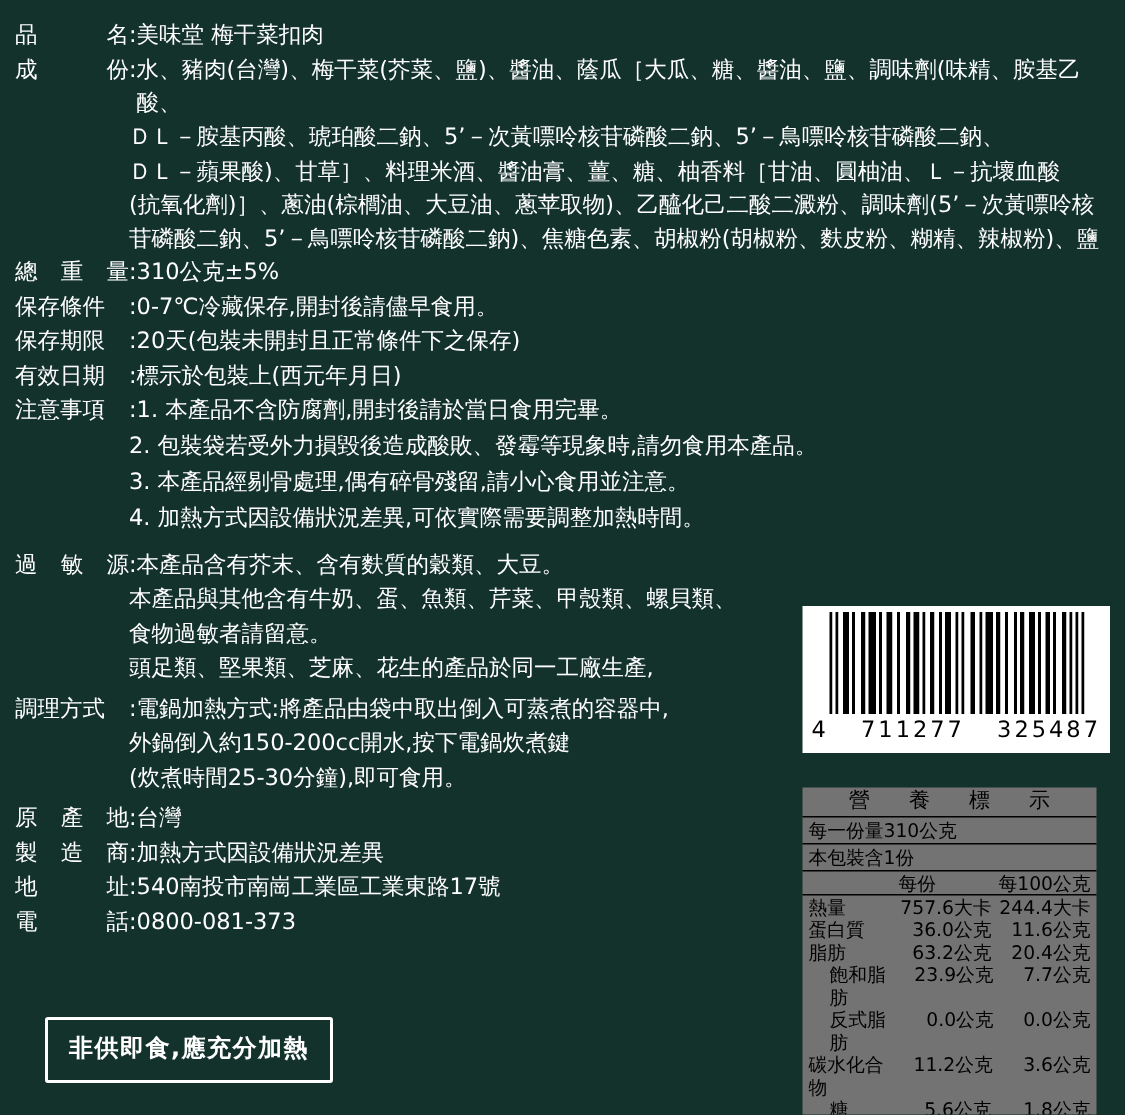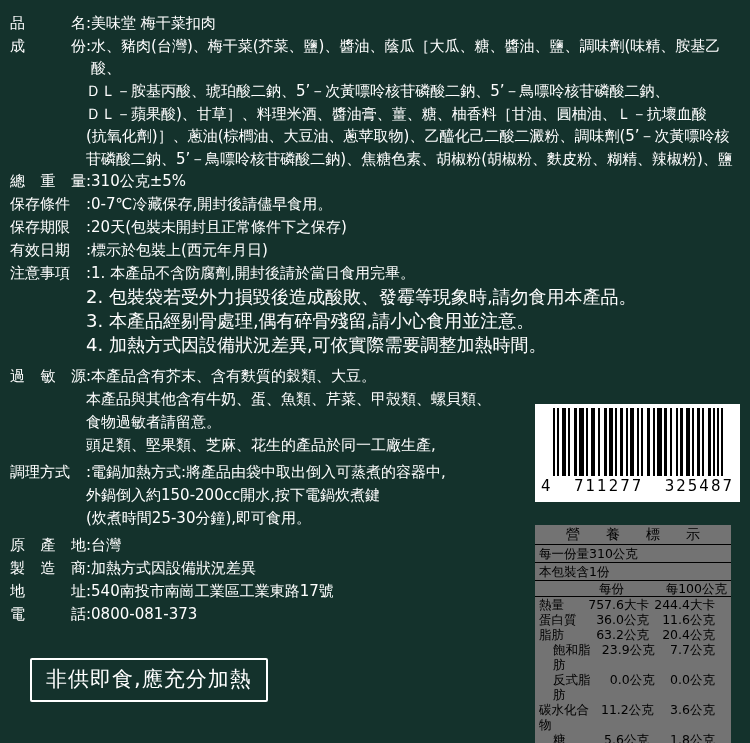--- a/index.html
+++ b/index.html
@@ -53,35 +53,36 @@
   
   .ing-wrap {
     margin-left: 76px;
     font-size: 15px;
     line-height: 22.5px;
   }
 
   .top-area { padding: 12px 10px 0 10px; }
 
   .note-list { margin-left: 76px; }
-  .note-line { font-size: 18px; line-height: 24px; }
+  .note-line { font-size: 15px; line-height: 24px; }
 
   .indent-76 { margin-left: 76px; font-size: 15px; line-height: 23px; }
 
   
   .stamp {
     position: absolute;
     left: 30px;
-    top: 658px;
+    top: 678px;
     border: 2px solid #ffffff;
     padding: 6px 14px 8px 14px;
-    font-size: 21px;
+    font-size: 16px;
     letter-spacing: 1px;
     line-height: 26px;
     border-radius: 2px;
+    font-weight: bold;
   }
 
   
   .barcode-box {
     position: absolute;
     left: 535px;
     top: 404px;
     width: 205px;
     height: 98px;
     background: #ffffff;
@@ -136,21 +137,21 @@
   }
   .nut .nhead .c1 { flex: 1 1 auto; }
   .nut .nhead .c2 { width: 62px; text-align: left; padding-right: 4px; }
   .nut .nhead .c3 { width: 62px; text-align: right; padding-right: 4px; }
   .nut .nrow {
     display: flex;
     padding: 0 0 0 4px;
   }
   .nut .nrow .c1 { flex: 1 1 auto; }
   .nut .nrow .c2 { width: 62px; text-align: right; padding-right: 4px; }
-  .nut .nrow .c3 { width: 62px; text-align: right; padding-right: 16px; }
+  .nut .nrow .c3 { width: 62px; text-align: right; padding-right: 4px; }
   .nut .nrow.sub .c1 { padding-left: 14px; }
   .nut .nrow.last { padding-bottom: 2px; }
 </style>
 </head>
 <body>
 
 <div class="page">
 
   <div class="top-area">
 

